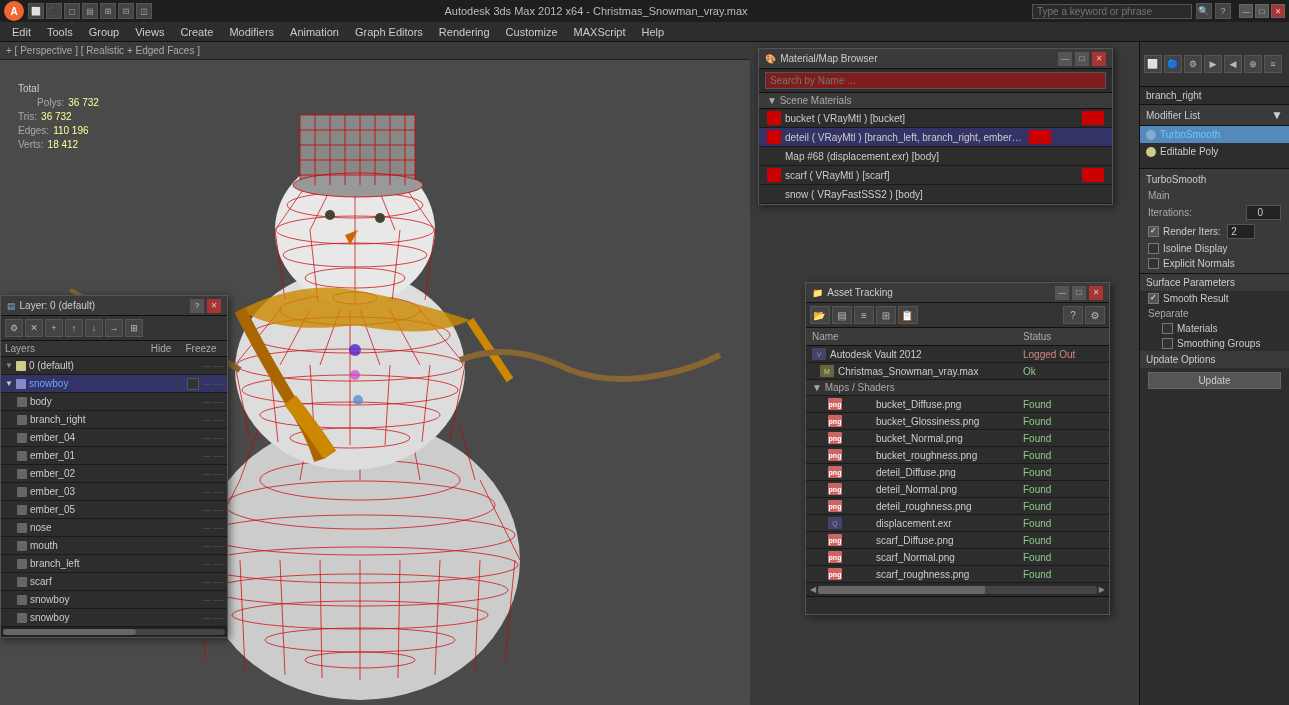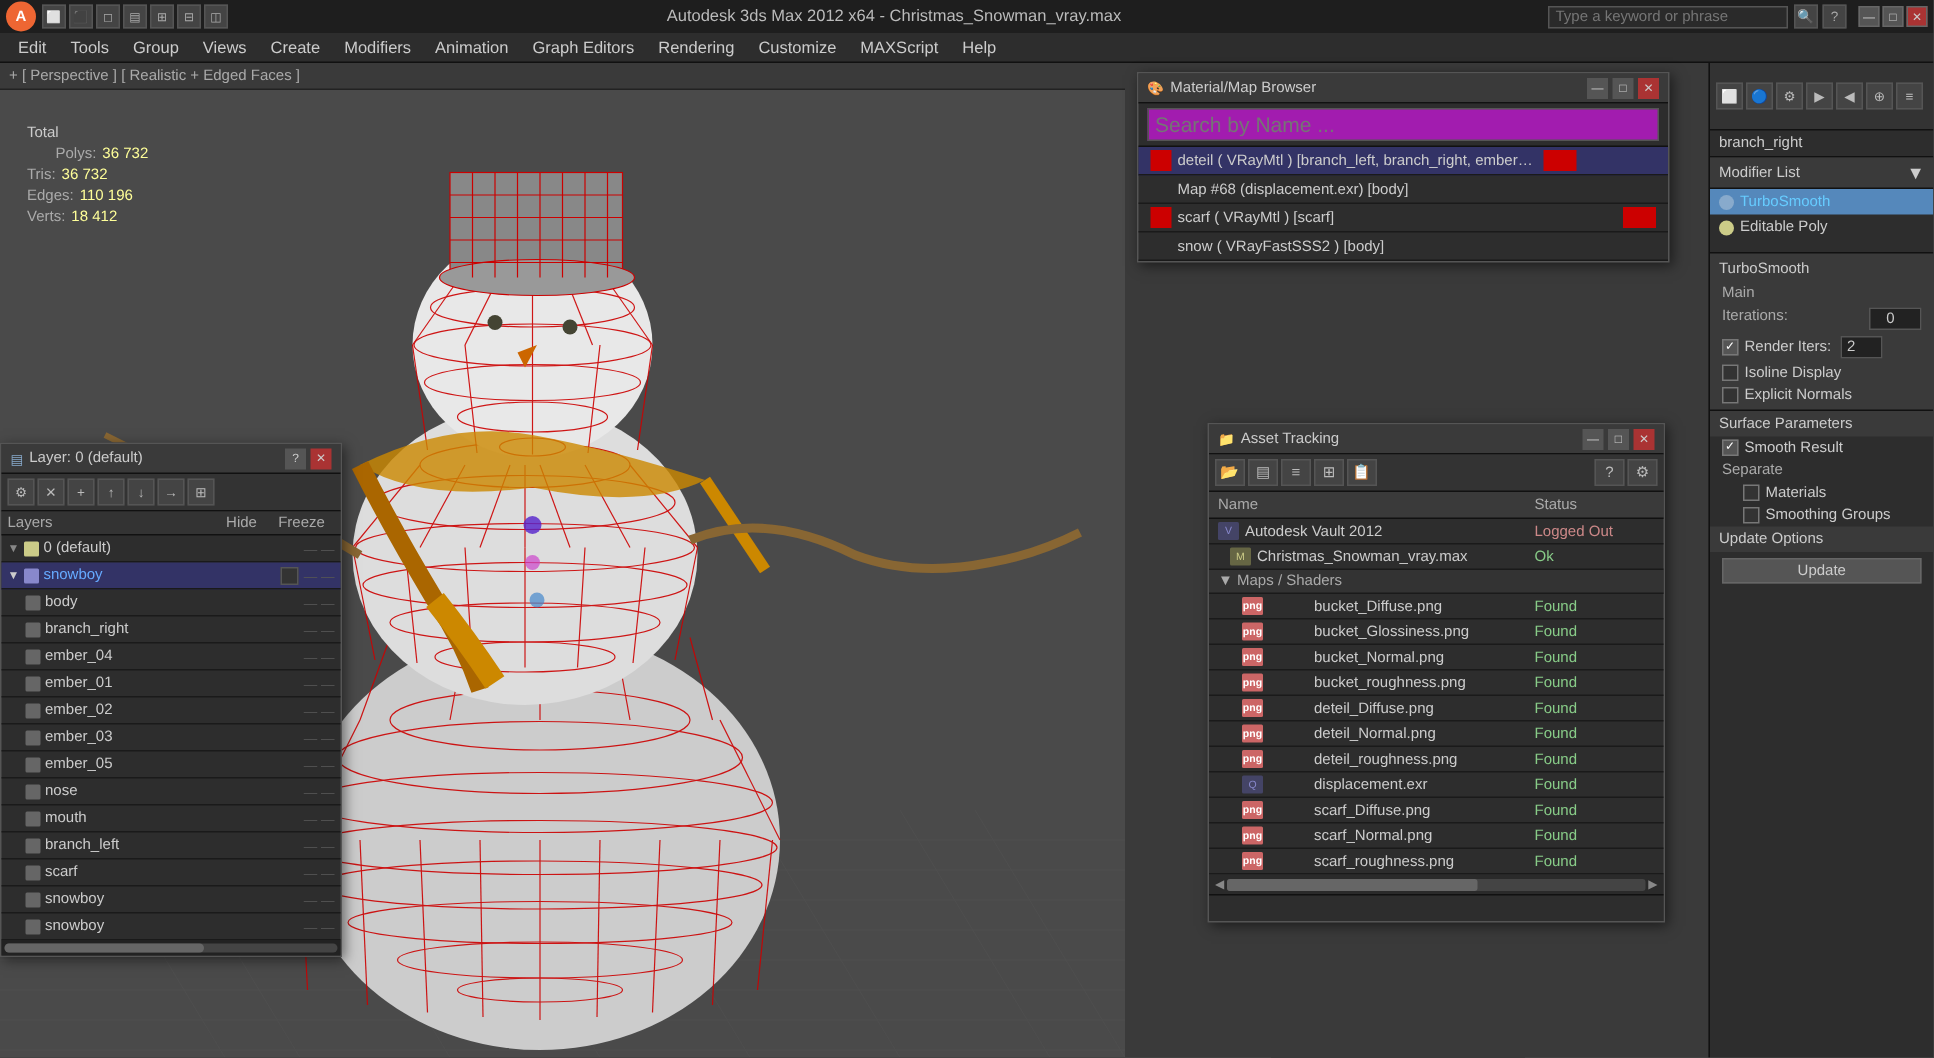--- a/index.html
+++ b/index.html
@@ -135,21 +135,21 @@
     .modifier-dot.yellow { background: #cc8; }
     .modifier-label { color: #6cf; }
     .modifier-label.white { color: #ccc; }
     .panel-section-title {
       background: #3a3a3a;
       padding: 3px 6px;
       font-size: 10px; color: #ccc;
       display: flex; align-items: center; justify-content: space-between;
     }
     .panel-row {
-      display: flex; justify-content: space-between;
+      display: flex; align-items: center; justify-content: space-between;
       padding: 2px 8px;
       font-size: 10px;
     }
     .panel-label { color: #aaa; }
     .panel-input {
       width: 35px; background: #222; border: 1px solid #555;
       color: #ccc; font-size: 10px; text-align: right; padding: 1px 2px;
     }
     .panel-checkbox {
       display: flex; align-items: center; gap: 4px;
@@ -705,21 +705,29 @@
       <span style="color:#88aacc;font-size:9px;">🎨</span>
       <span>Material/Map Browser</span>
     </div>
     <div class="mat-browser-controls">
       <div class="win-ctrl">—</div>
       <div class="win-ctrl">□</div>
       <div class="win-ctrl" style="background:#a33;">✕</div>
     </div>
   </div>
   <div class="mat-search">
-    <input type="text" style="width: 100%; background: #a21caf; border: 1px solid rgb(85, 85, 85); color: rgb(204, 204, 204); font-size: 14px; padding: 2px 4px;" placeholder="Search by Name ...">
+    <input type="text" style="width: 100%; background: #7f1d1d; border: 1px solid rgb(85, 85, 85); color: rgb(204, 204, 204); font-size: 10px; padding: 2px 4px;" placeholder="Search by Name ...">
+  </div>
+  <div class="mat-section-header">
+    <span>▼ </span><span>Scene Materials</span>
+  </div>
+  <div class="mat-item">
+    <div class="mat-color-swatch"></div>
+    <span class="mat-item-text">bucket ( VRayMtl ) [bucket]</span>
+    <div class="mat-item-swatch-right"></div>
   </div>
   <div class="mat-item selected">
     <div class="mat-color-swatch"></div>
     <span class="mat-item-text" style="color:#ccc;font-size:10px;overflow:hidden;white-space:nowrap;text-overflow:ellipsis;max-width:240px;display:block;">deteil ( VRayMtl ) [branch_left, branch_right, ember_01, ember_02, em...</span>
     <div class="mat-item-swatch-right"></div>
   </div>
   <div class="mat-item">
     <div style="width:14px;height:14px;"></div>
     <span class="mat-item-text">Map #68 (displacement.exr) [body]</span>
   </div>

